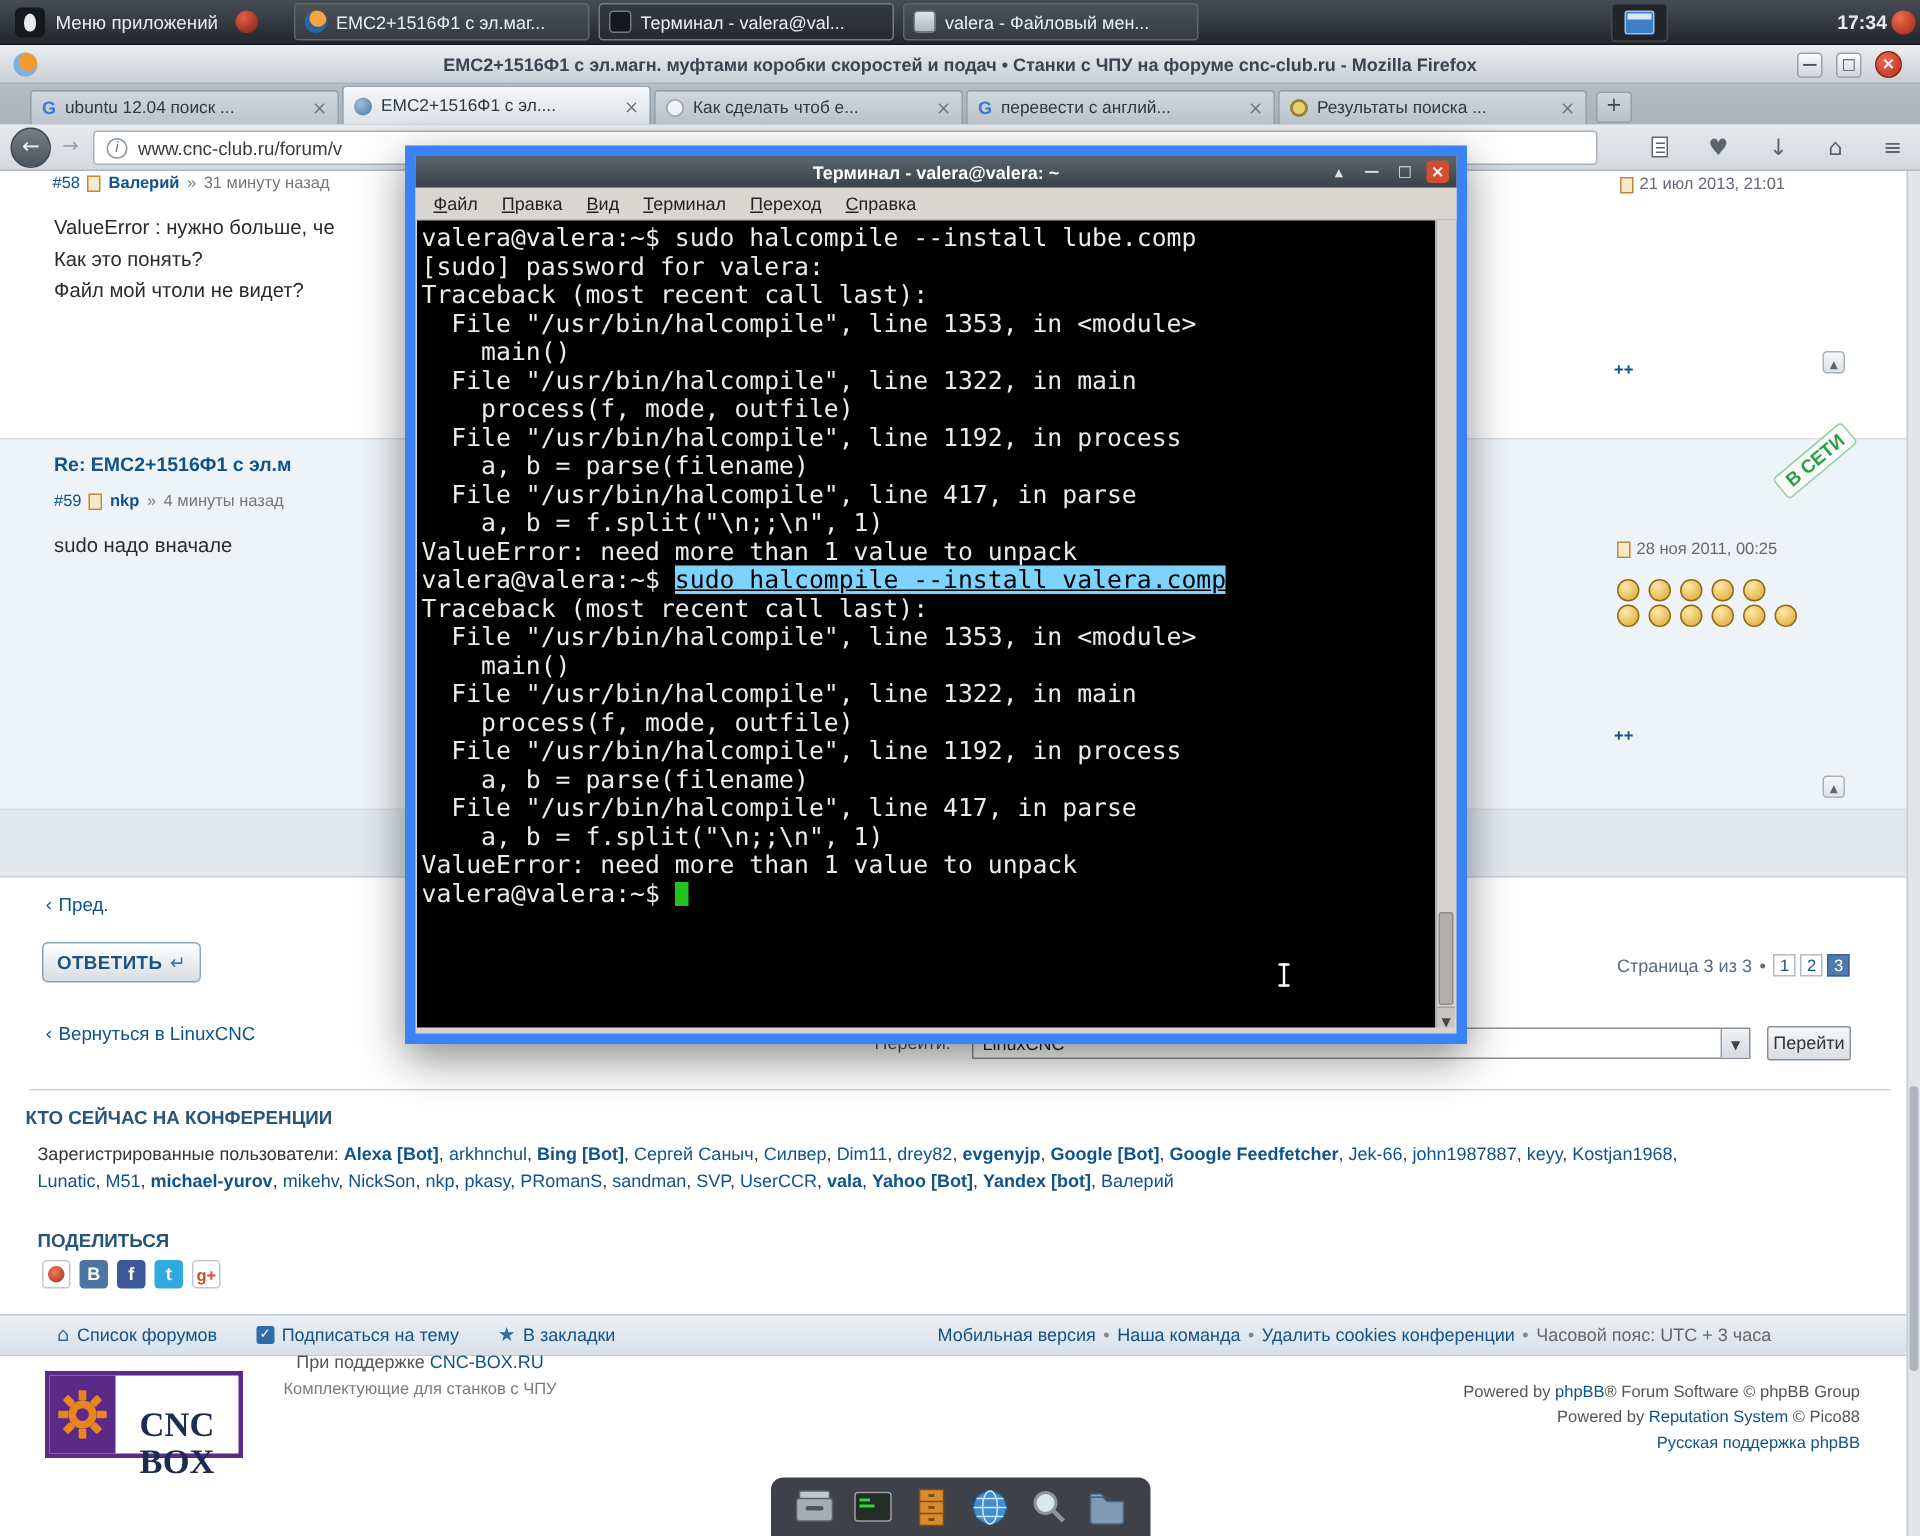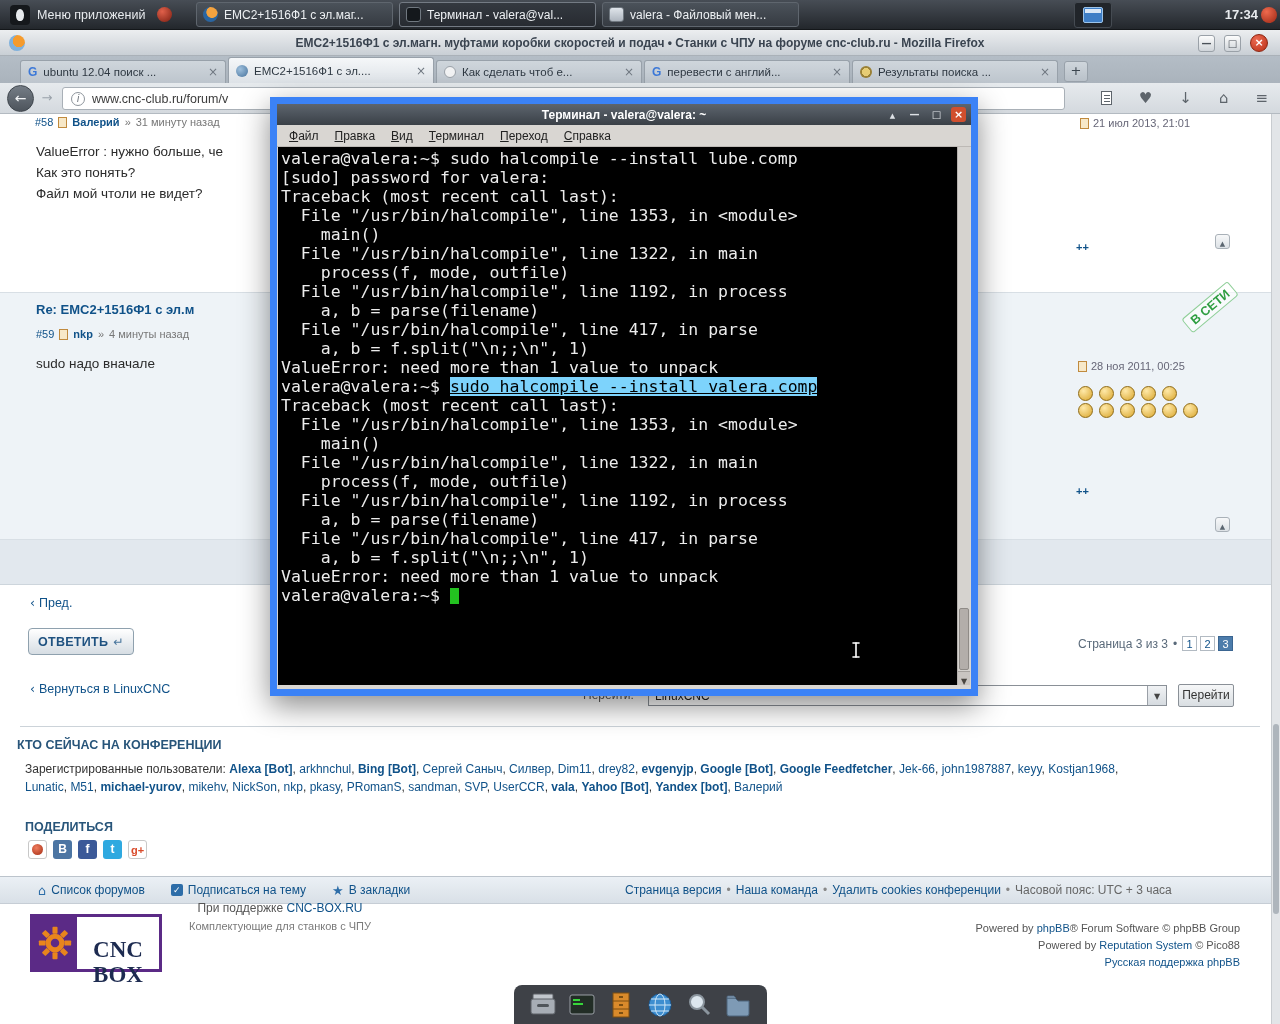--- a/index.html
+++ b/index.html
@@ -348,21 +348,21 @@
         <span class="fb-item">
           <span class="fb-box glyph i-check"></span>
           <span>Подписаться на тему</span>
         </span>
         <span class="fb-item">
           <span class="fb-ico glyph i-star"></span>
           <span>В закладки</span>
         </span>
       </div>
       <div class="fb-right">
-          <span class="flink">Страница версия</span>
+          <span class="flink">Мобильная версия</span>
           <span class="fsep"> • </span>
           <span class="flink">Наша команда</span>
           <span class="fsep"> • </span>
           <span class="flink">Удалить cookies конференции</span>
           <span class="fsep"> • </span>
           <span class="fplain">Часовой пояс: UTC + 3 часа</span>
         </div>
     </div>
 
     <div class="cnc-box">

